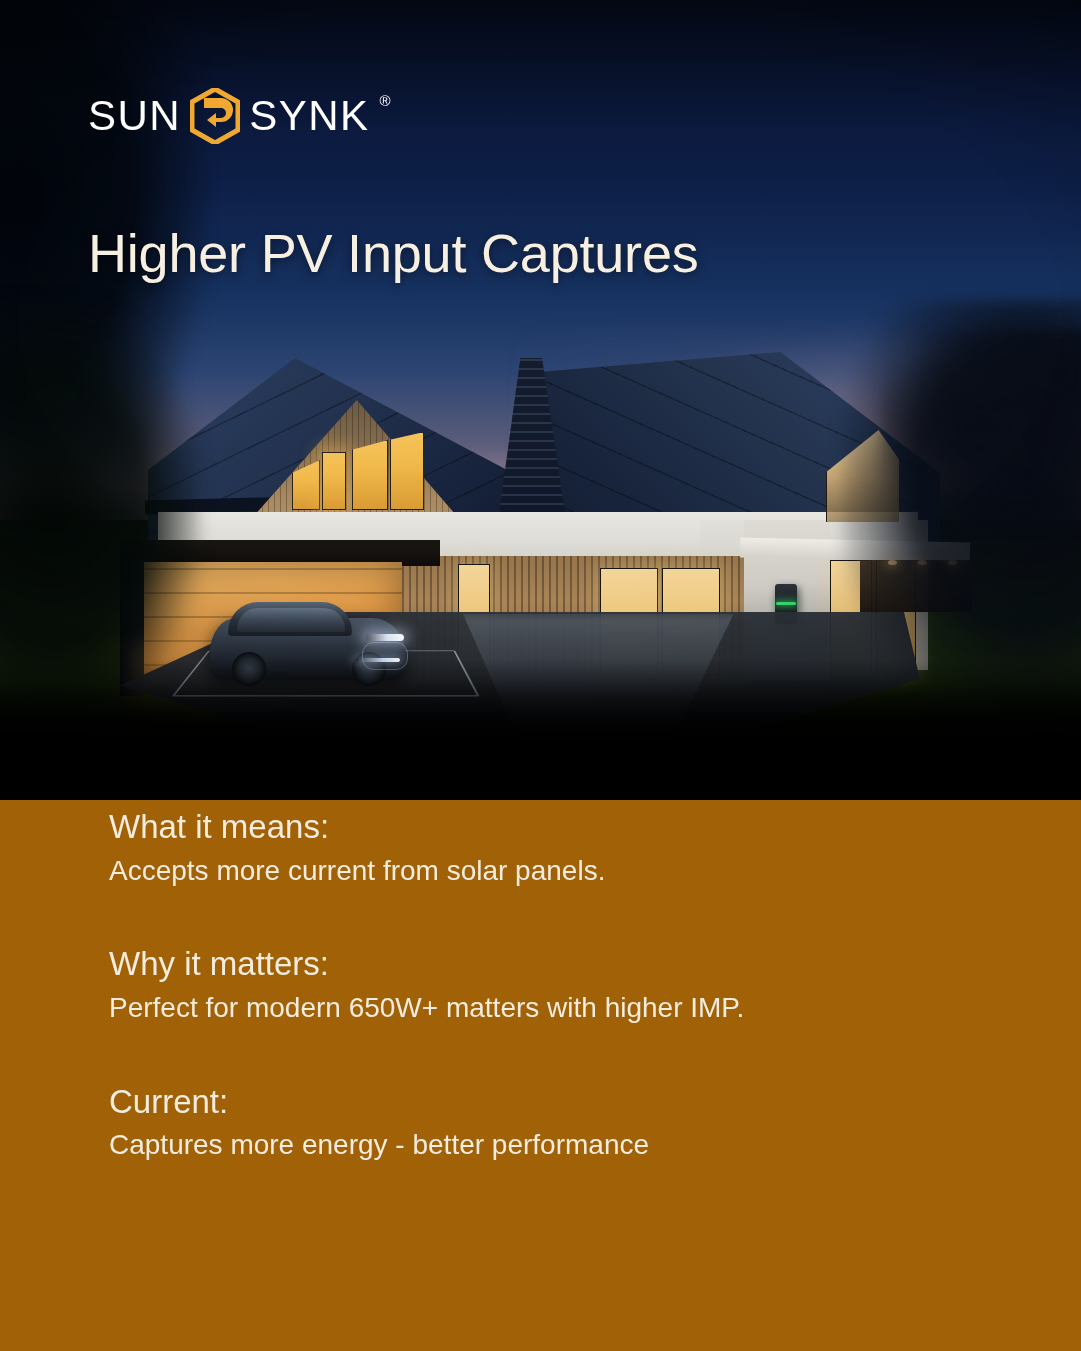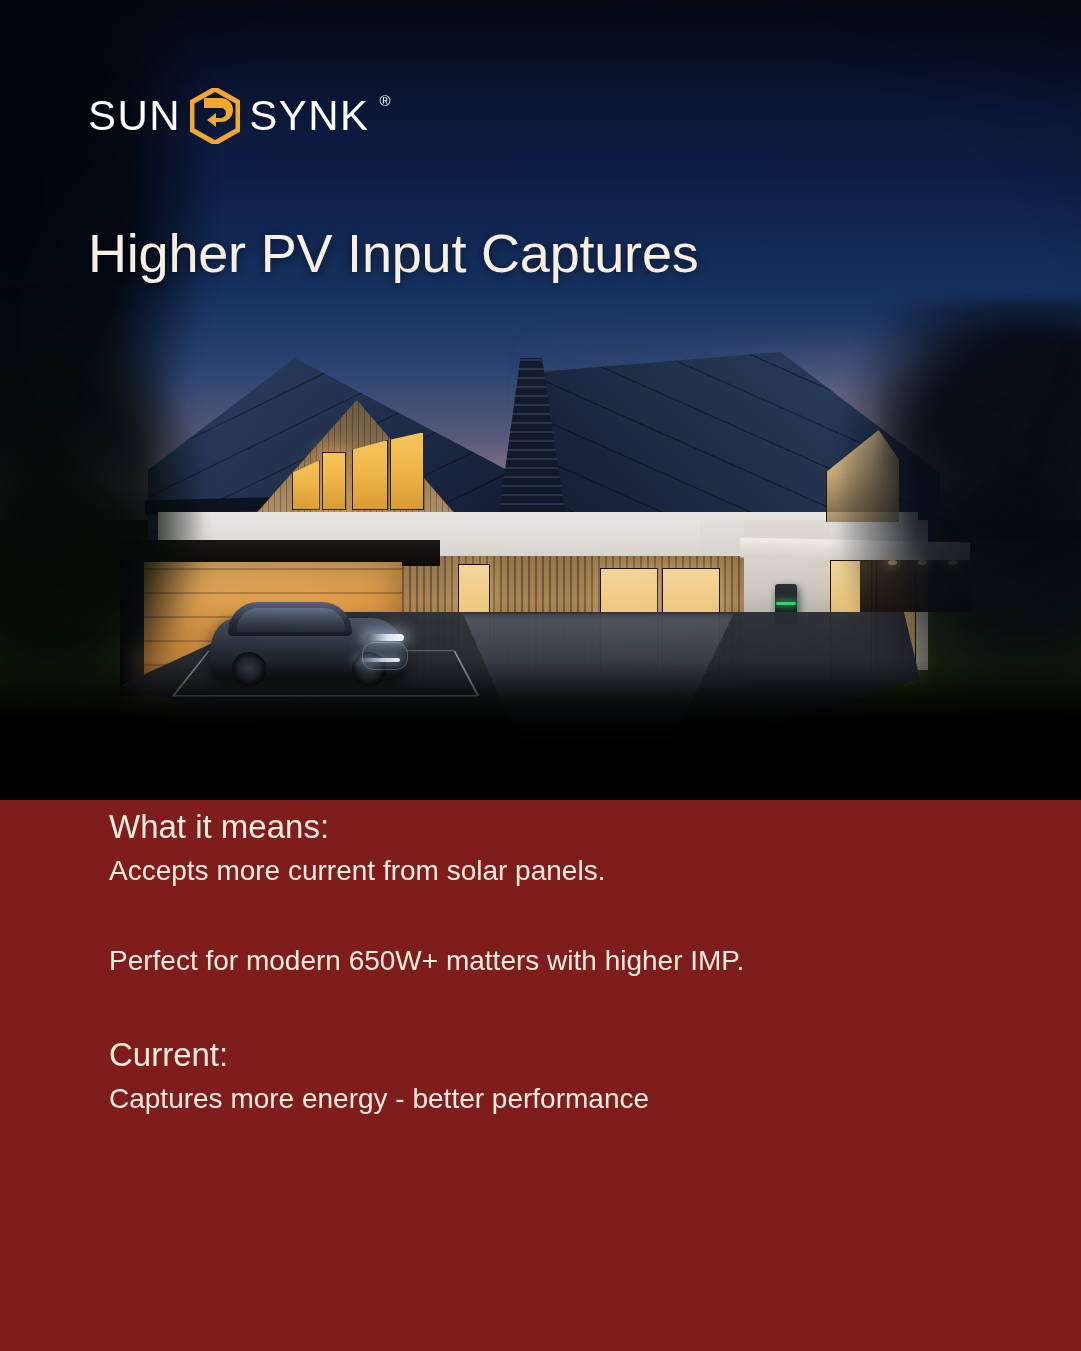--- a/index.html
+++ b/index.html
@@ -8,21 +8,21 @@
     background: #000;
   }
   body {
     font-family: "Liberation Sans", sans-serif;
   }
   .poster {
     position: relative;
     width: 1081px;
     height: 1351px;
     overflow: hidden;
-    background: #7f1d1d;
+    background: #a16207;
   }
 
   
   .hero {
     position: absolute;
     left: 0; top: 0;
     width: 1081px;
     height: 800px;
     overflow: hidden;
     background: #0a1630;
@@ -553,20 +553,21 @@
   </h1>
 
   <div class="copy">
 
     <div class="copy-block">
       <p class="copy-label">What it means:</p>
       <p class="copy-text">Accepts more current from solar panels.</p>
     </div>
 
     <div class="copy-block">
+      <p class="copy-label">Why it matters:</p>
       <p class="copy-text">Perfect for modern 650W+ matters with higher IMP.</p>
     </div>
 
     <div class="copy-block">
       <p class="copy-label">Current:</p>
       <p class="copy-text">Captures more energy - better performance</p>
     </div>
 
   </div>
 </div>

